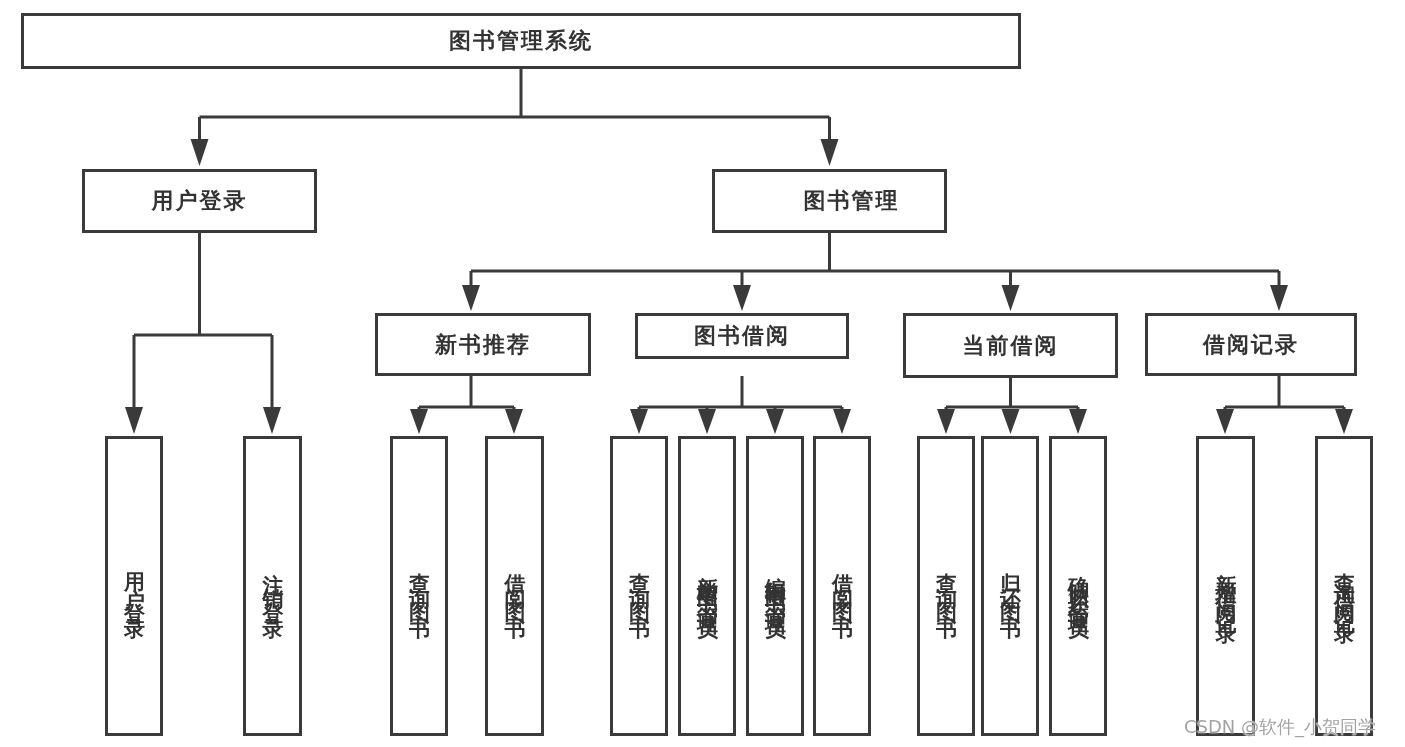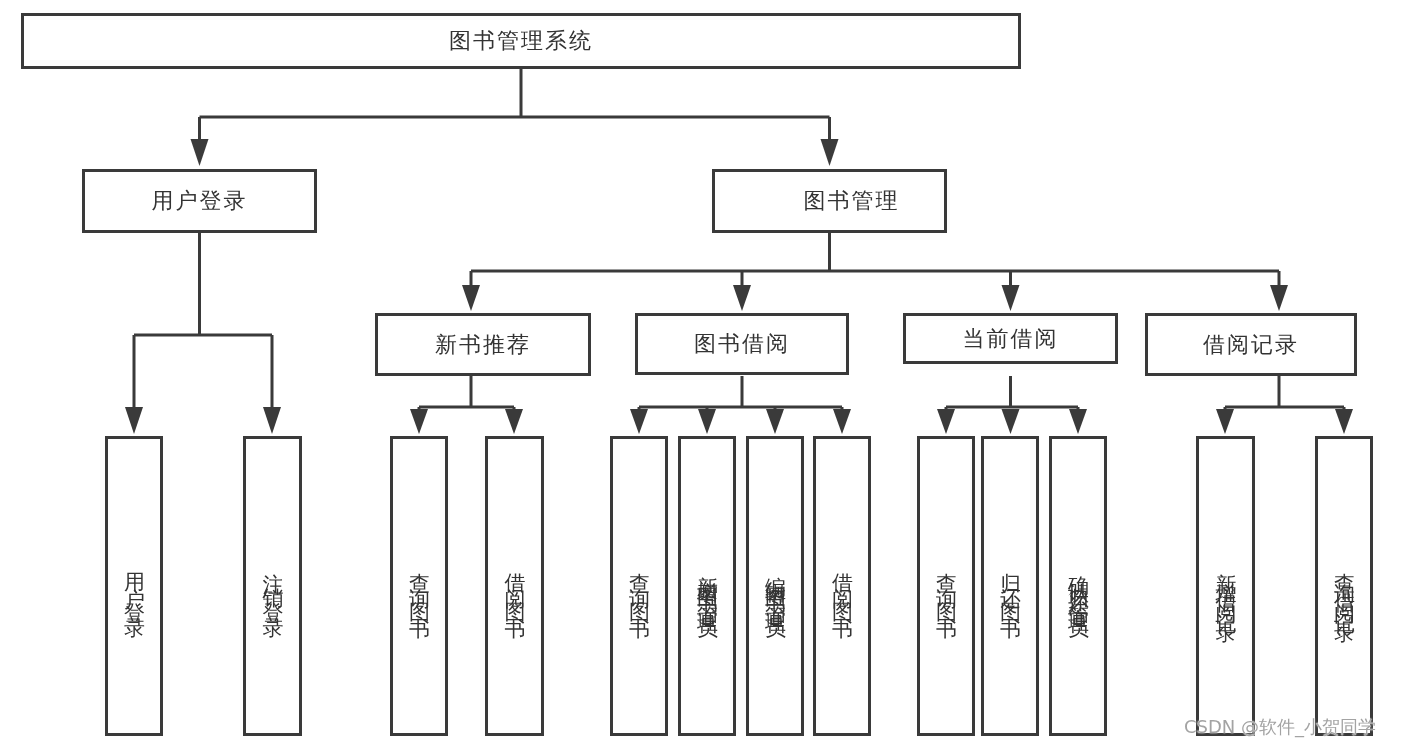--- a/index.html
+++ b/index.html
@@ -41,20 +41,21 @@
   .node {
     position: absolute;
     box-sizing: border-box;
     background: var(--box-fill);
     border: 3px solid var(--box-border);
     display: flex;
     align-items: center;
     justify-content: center;
     color: var(--text);
     z-index: 2;
+    font-weight: bold;
   }
   .h-label {
     font-size: 22px;
     letter-spacing: 2px;
     white-space: nowrap;
   }
   .v-label {
     writing-mode: vertical-rl;
     text-orientation: mixed;
     font-size: 21px;
@@ -137,24 +138,24 @@
   <div class="node" style="left:82px; top:169px; width:235px; height:64px;">
     <span class="h-label">用户登录</span>
   </div>
   <div class="node" style="left:712px; top:169px; width:235px; height:64px;padding-left:44px;">
     <span class="h-label">图书管理</span>
   </div>
 
   <div class="node" style="left:363px; top:313px; width:216px; height:63px;margin-left:12px;">
     <span class="h-label">新书推荐</span>
   </div>
-  <div class="node" style="left:635px; top:313px; width:214px; height:62px;">
+  <div class="node" style="left:635px; top:313px; width:214px; height:46px;">
     <span class="h-label">图书借阅</span>
   </div>
-  <div class="node" style="left:903px; top:313px; width:215px; height:51px;">
+  <div class="node" style="left:903px; top:313px; width:215px; height:65px;">
     <span class="h-label">当前借阅</span>
   </div>
   <div class="node" style="left:1145px; top:313px; width:212px; height:63px;">
     <span class="h-label">借阅记录</span>
   </div>
 
   <div class="node" style="left:105px; top:436px; width:58px; height:300px;">
     <span class="v-label short">用户登录</span>
   </div>
   <div class="node" style="left:243px; top:436px; width:59px; height:300px;">

